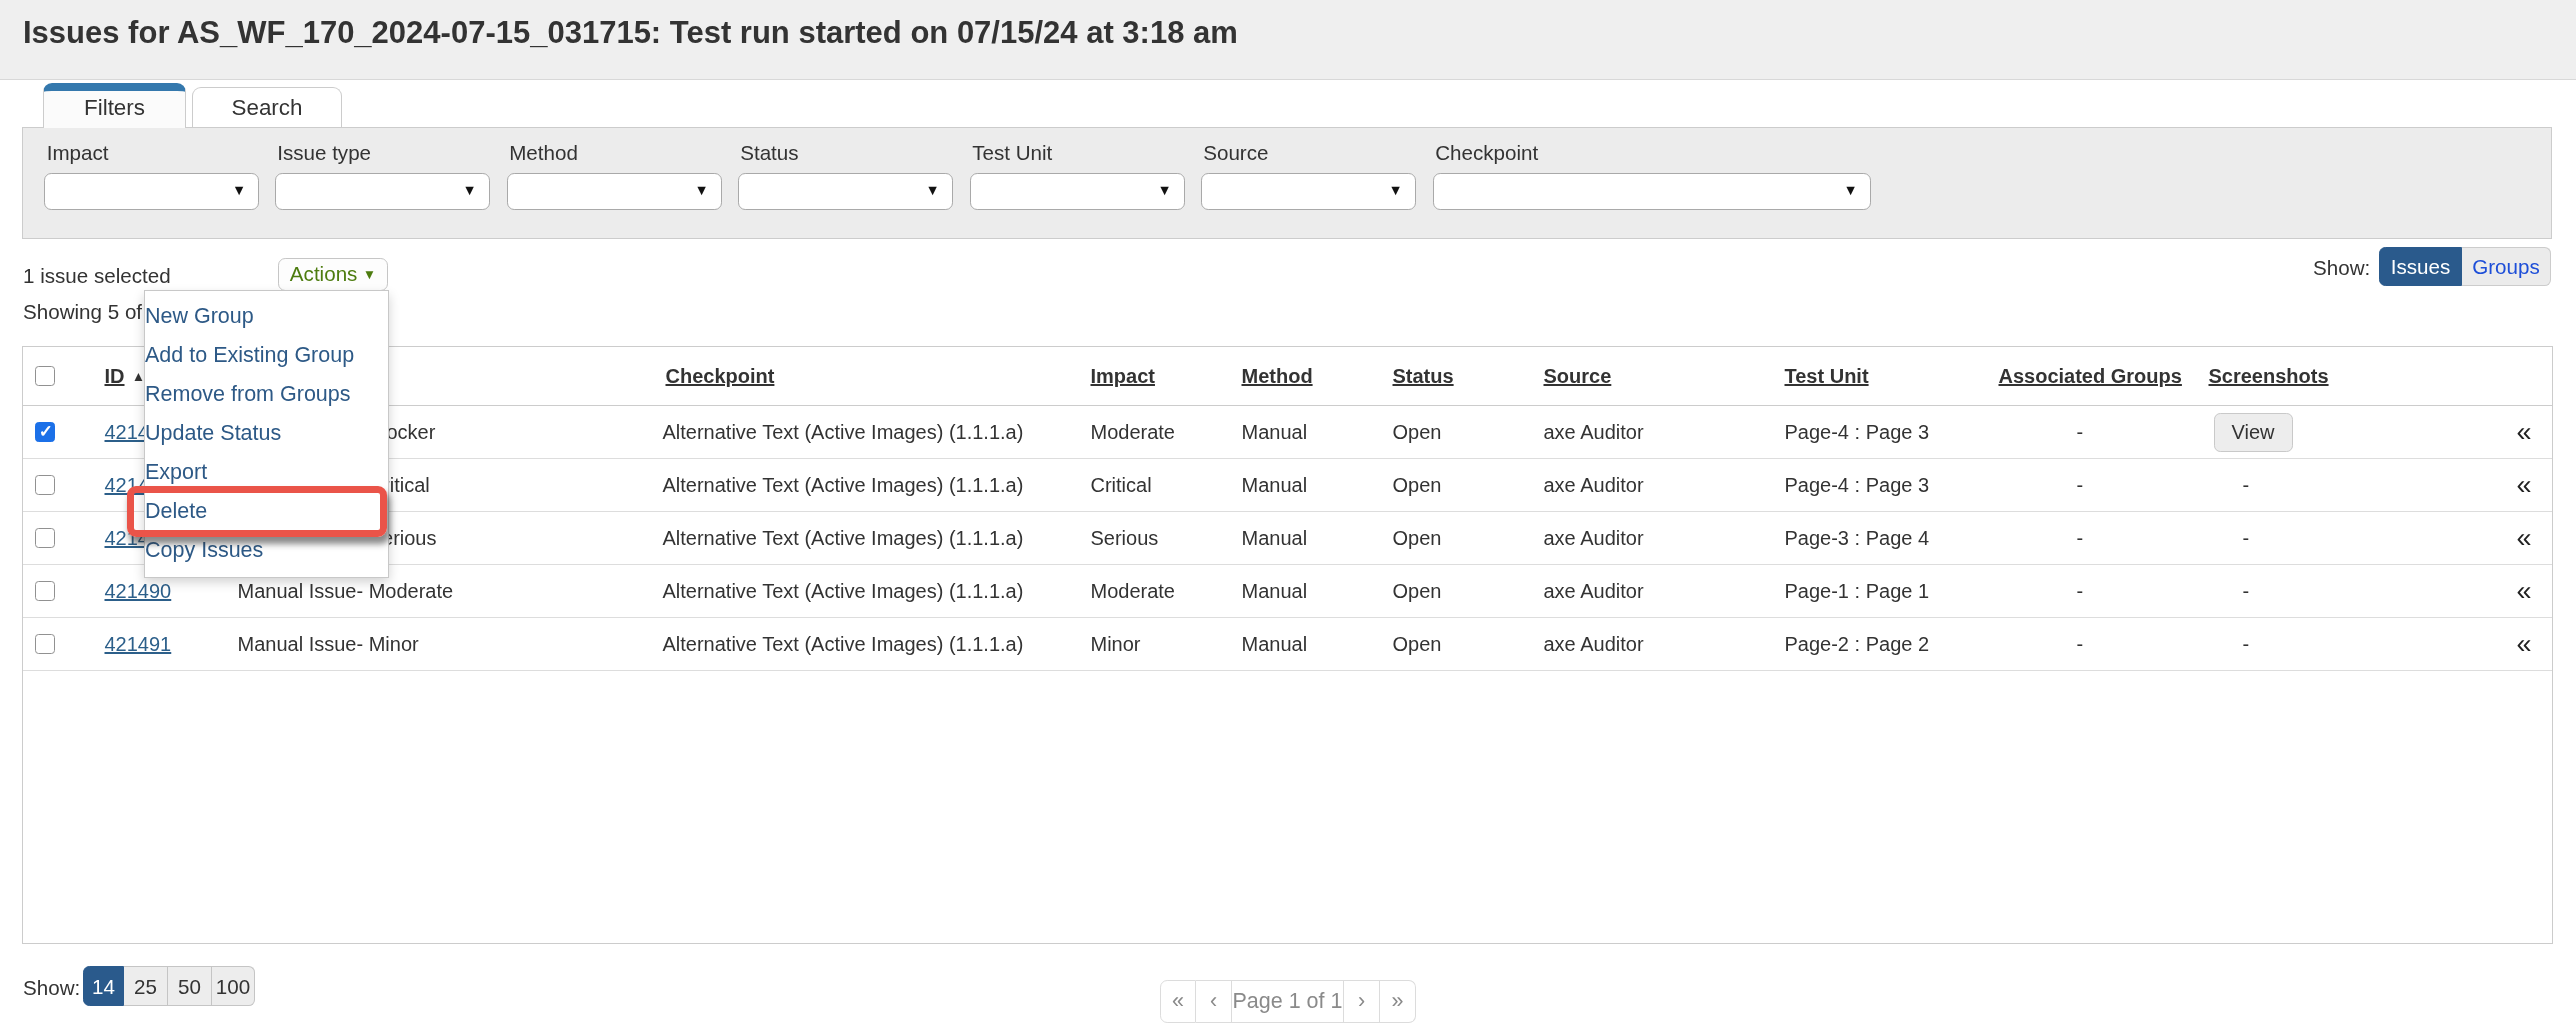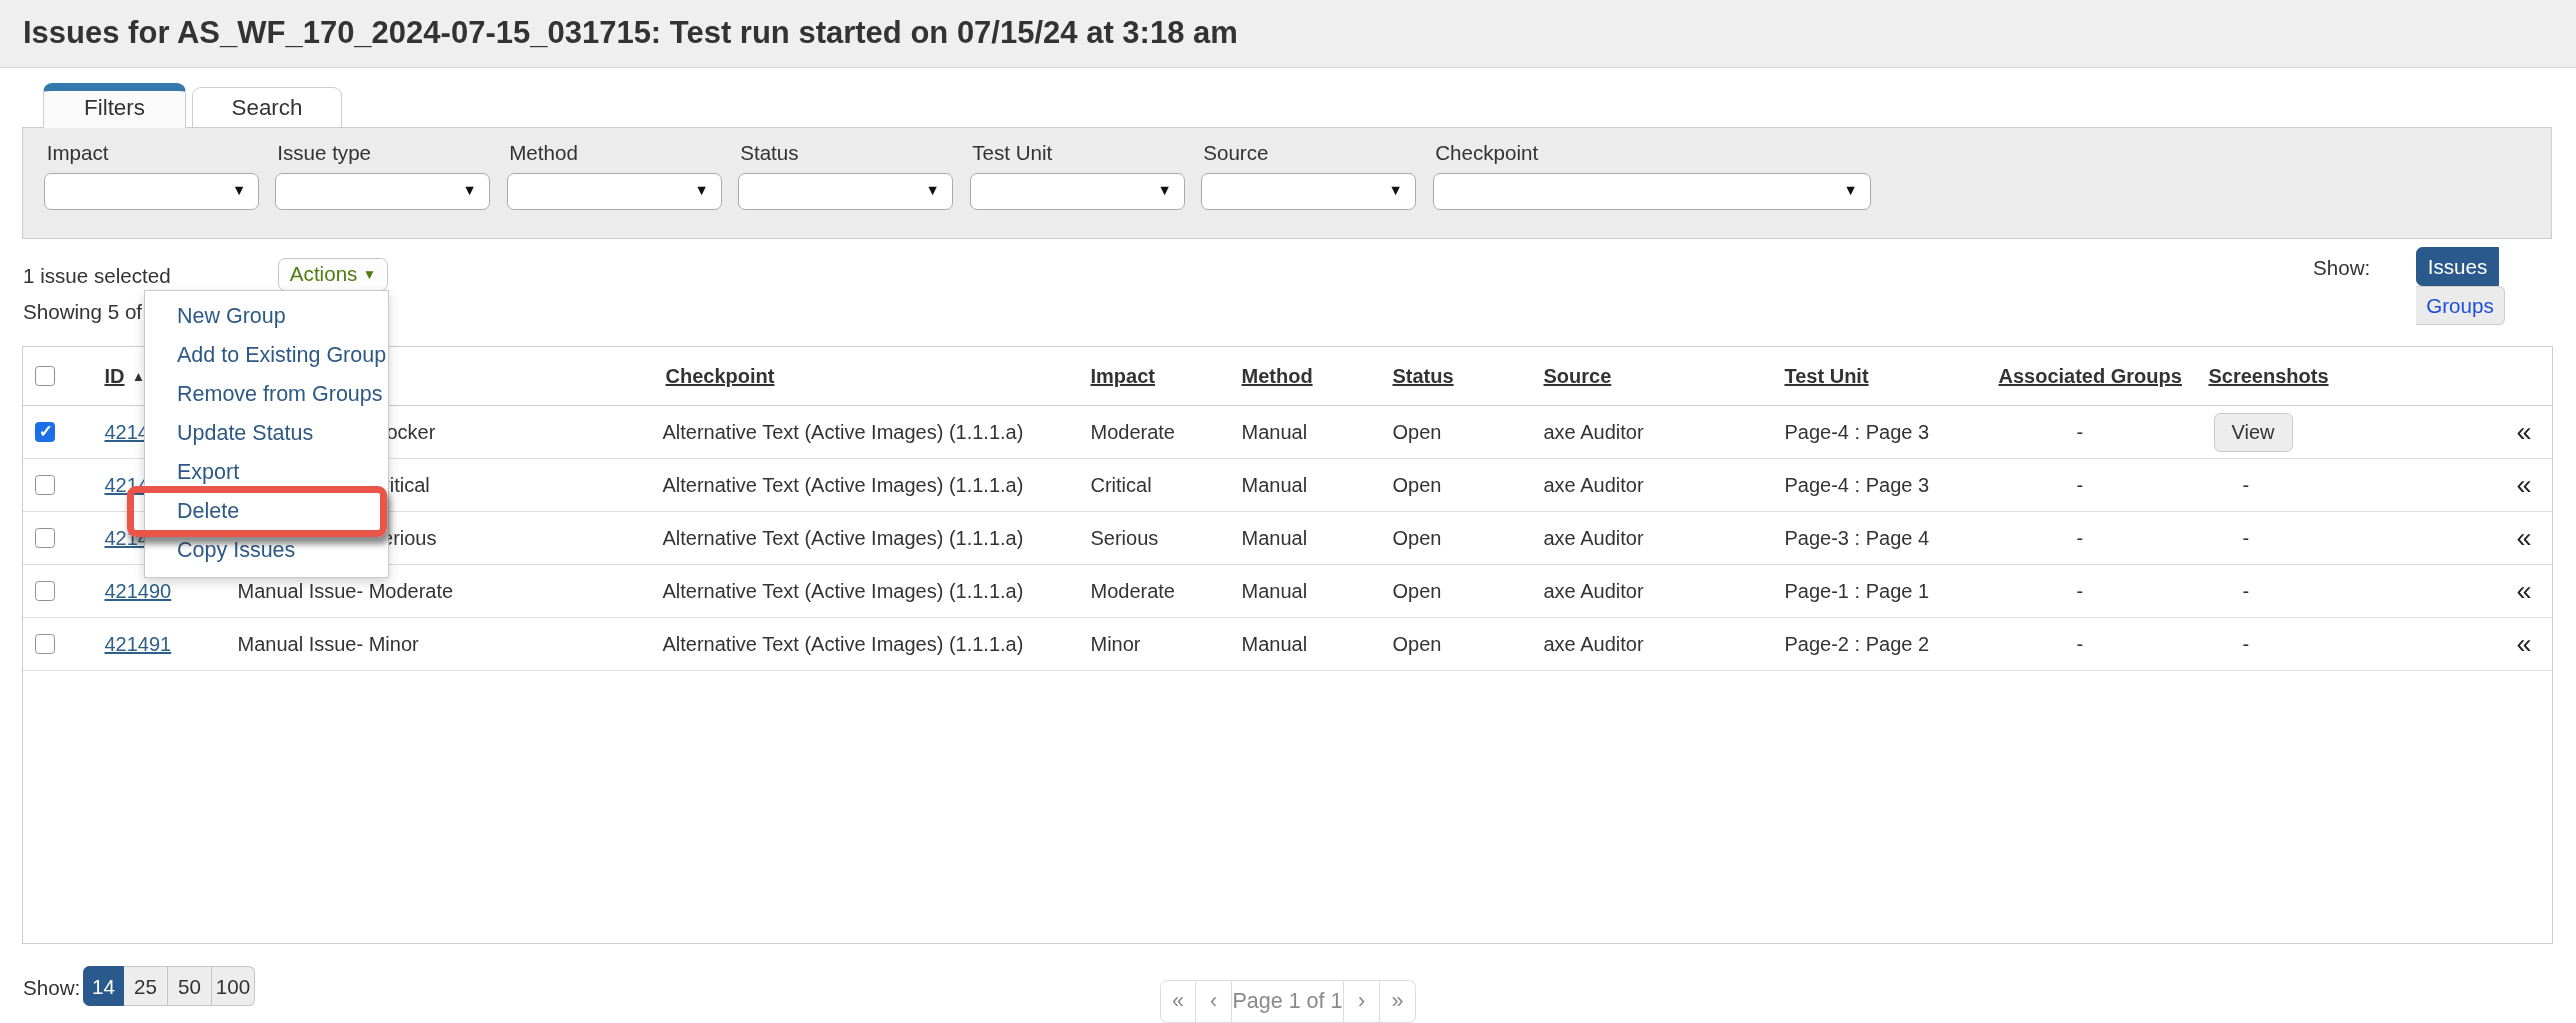--- a/index.html
+++ b/index.html
@@ -4,21 +4,21 @@
 <style>
   * { margin:0; padding:0; box-sizing:border-box; }
   html,body { width:2576px; height:1023px; }
   body {
     position:relative; background:#ffffff; color:#333;
     font-family:"Liberation Sans", sans-serif; overflow:hidden;
   }
 
   
   .titlebar {
-    position:absolute; left:0; top:0; width:2576px; height:68px;
+    position:absolute; left:0; top:0; width:2576px; height:80px;
     background:#efefef; border-bottom:1.8px solid #d8d8d8;
   }
   .titlebar h1 {
     position:absolute; left:23px; top:0; line-height:66px;
     font-size:31px; font-weight:bold; color:#333; white-space:nowrap;
   }
 
   
   .tab {
     position:absolute; text-align:center; font-size:22.4px; color:#333;
@@ -61,21 +61,21 @@
   .actions-btn {
     position:absolute; left:278px; top:258px; width:110px; height:33px;
     background:#fdfdfd; border:0.9px solid #c6c6c6; border-radius:7.2px;
     font-size:20.6px; color:#4d7c0f; text-align:center; line-height:30.5px; cursor:pointer;
   }
   .actions-btn .caret { font-size:13.5px; vertical-align:1.8px; margin-left:5.4px; }
   .show-label { position:absolute; left:2313px; top:256px; font-size:20.6px; }
   .view-toggle { position:absolute; left:2379px; top:247px; height:39px; }
   .view-toggle .btn {
     display:inline-block; height:39px; font-size:20.6px; text-align:center;
-    line-height:37px; cursor:pointer; vertical-align:top;margin-left:37px;
+    line-height:37px; cursor:pointer; vertical-align:top;
   }
   .btn-issues {
     width:83px; background:#2a5a8c; color:#fff; border:0.9px solid #2a5a8c;
     border-radius:6.3px 0 0 6.3px;
   }
   .btn-groups {
     width:89px; background:#ebebeb; color:#1d4ed8; border:0.9px solid #ccc;
     border-left:none; border-radius:0 6.3px 6.3px 0;
   }
   .showing-count { position:absolute; left:23px; top:300px; font-size:20.6px; }
@@ -129,21 +129,21 @@
   }
   .expand-glyph { font-size:27px; color:#222; cursor:pointer; }
 
   
   .actions-menu {
     position:absolute; left:144px; top:290px; width:245px;
     background:#fff; border:0.9px solid #c8c8c8; padding:6.3px 0;
     box-shadow:0 4.5px 10.8px rgba(0,0,0,0.18); z-index:10;
   }
   .menu-item {
-    height:39px; line-height:39px; padding-left:32px;
+    height:39px; line-height:39px; 
     font-size:21.5px; color:#2d5986; cursor:pointer; white-space:nowrap;
   }
 
   
   .annotation-box {
     position:absolute; left:127px; top:486px; width:260px; height:51px;
     border:7.2px solid #ea5449; border-radius:9px;
     box-shadow:2.7px 6.3px 6.3px rgba(40,40,40,0.55); z-index:11; pointer-events:none;
   }
 

